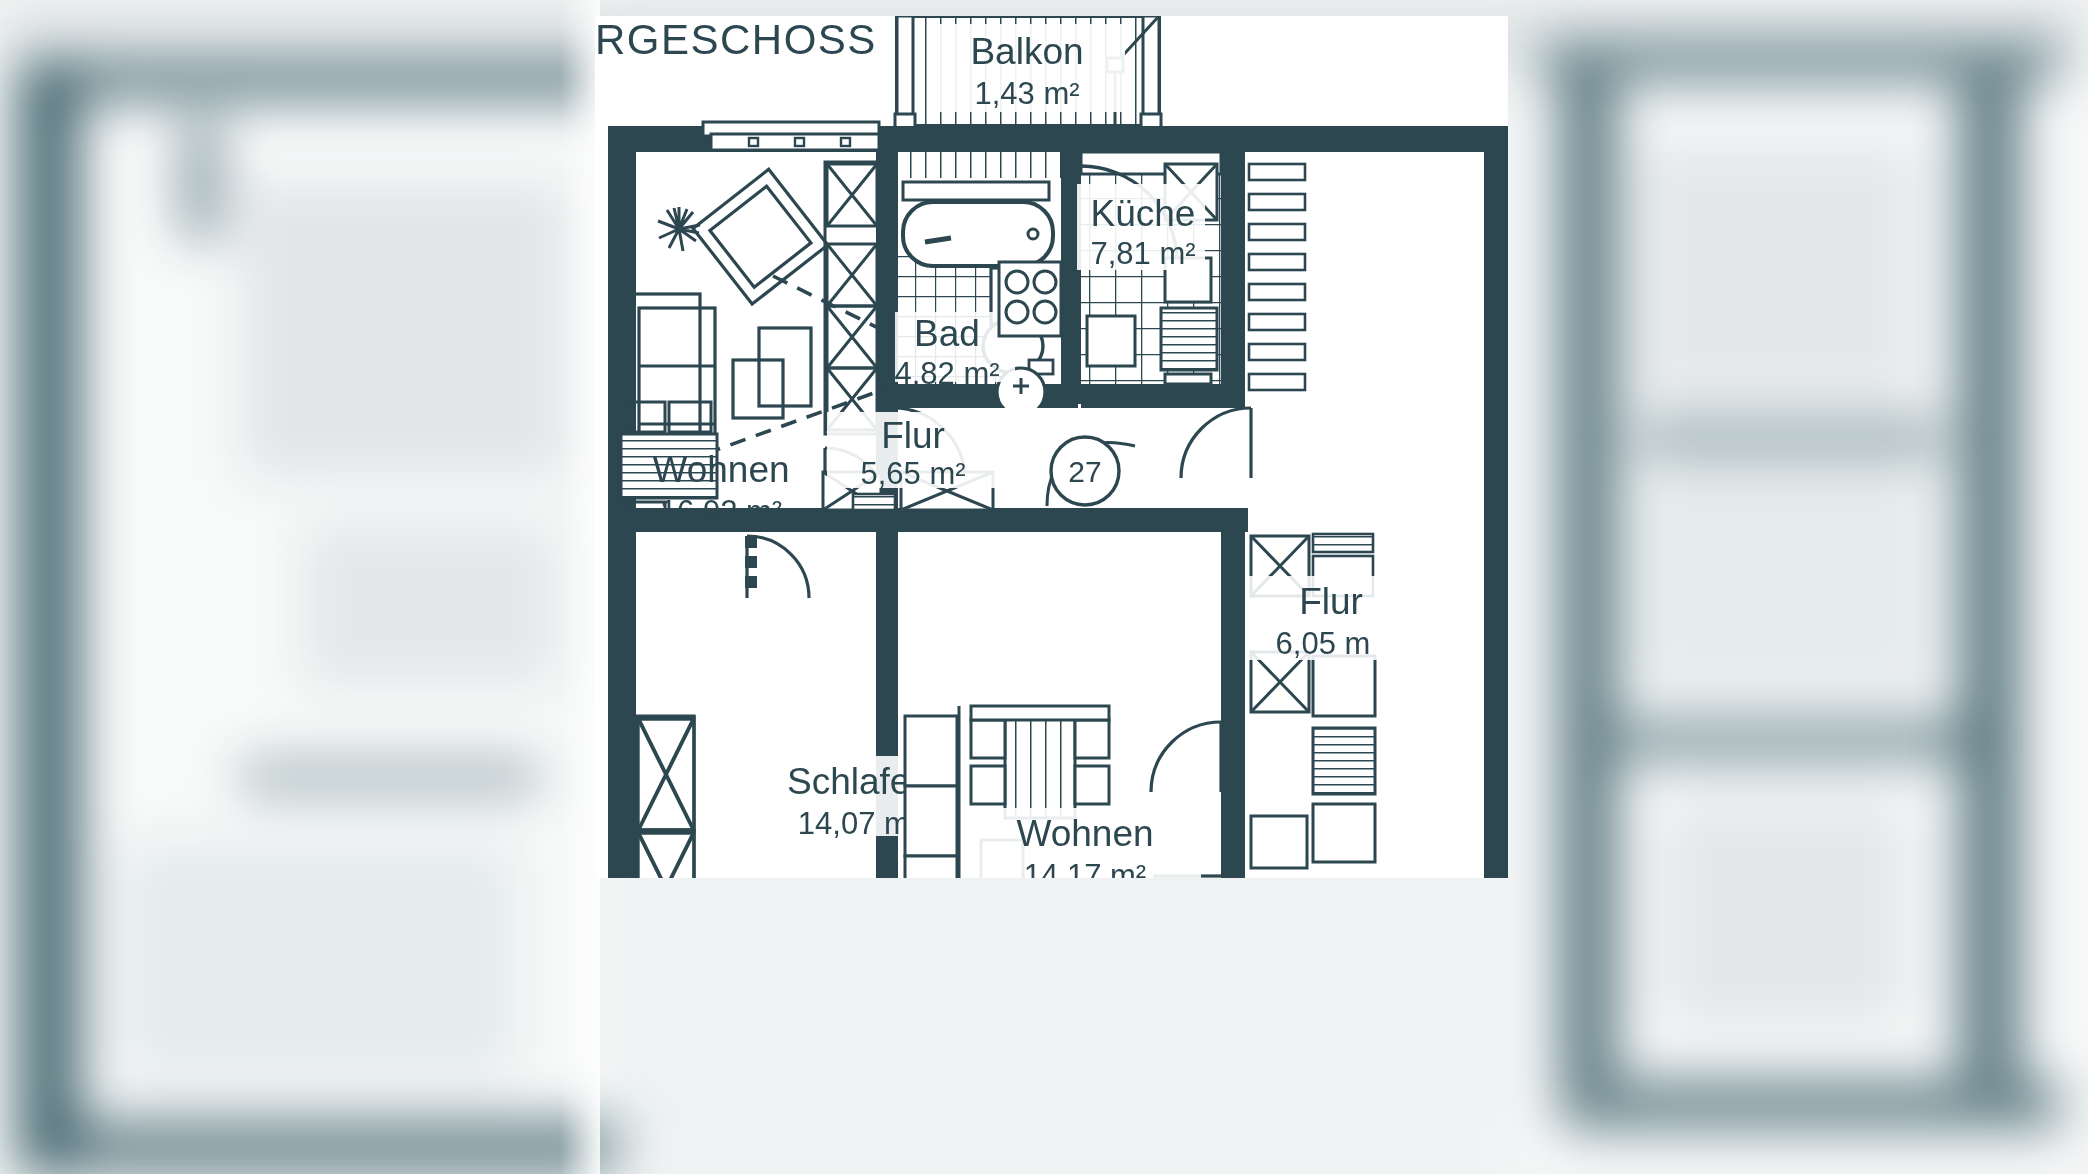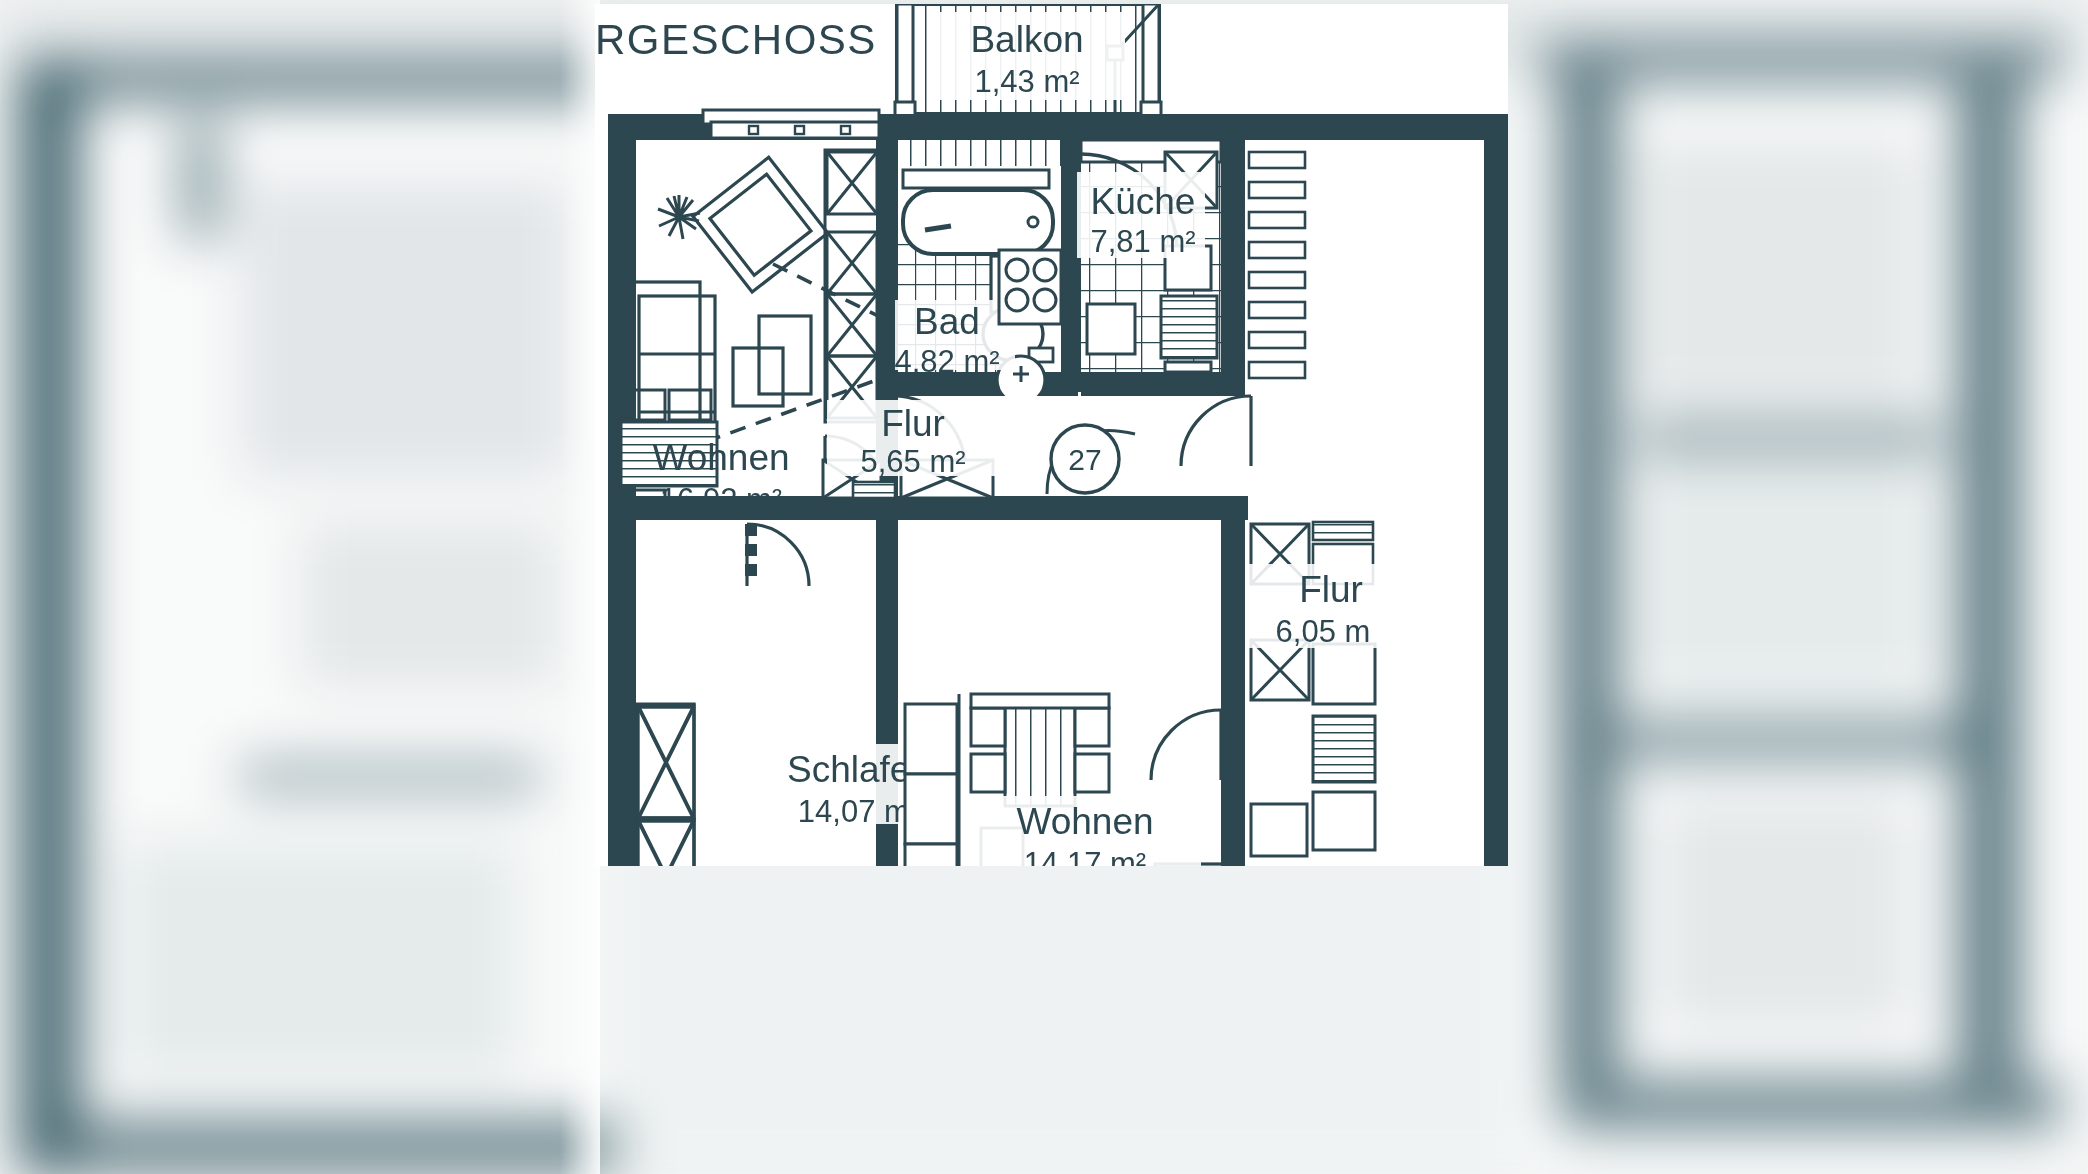--- a/index.html
+++ b/index.html
@@ -5,21 +5,21 @@
   html,body{margin:0;padding:0;background:#ffffff;}
   body{width:2088px;height:1174px;overflow:hidden;font-family:"Liberation Sans",sans-serif;}
   #stage{position:relative;width:2088px;height:1174px;overflow:hidden;background:#f2f4f4;}
 
   
   .backdrop{position:absolute;inset:0;overflow:hidden;filter:blur(26px);opacity:.95;}
   .bd-rect{position:absolute;background:#3f626c;}
   .bd-soft{position:absolute;background:#cdd6d8;}
   .bd-white{position:absolute;background:#fafbfb;}
 
-  .sharp{position:absolute;left:595px;top:4px;width:913px;height:862px;overflow:hidden;background:#0ea5e9;}
+  .sharp{position:absolute;left:595px;top:16px;width:913px;height:862px;overflow:hidden;background:#0ea5e9;}
   .sharp svg{display:block;}
 
   .edge-fade-l{position:absolute;left:560px;top:0;width:40px;height:1174px;
       background:linear-gradient(to right, rgba(245,247,247,0), rgba(255,255,255,.85));}
   .edge-fade-r{position:absolute;left:1500px;top:0;width:44px;height:1174px;
       background:linear-gradient(to left, rgba(245,247,247,0), rgba(255,255,255,.0));}
 
   .ttl{position:absolute;left:595px;top:16px;font-size:42px;letter-spacing:1.5px;color:#2d4750;
        font-family:"Liberation Sans",sans-serif;white-space:nowrap;text-align:center;}
 

